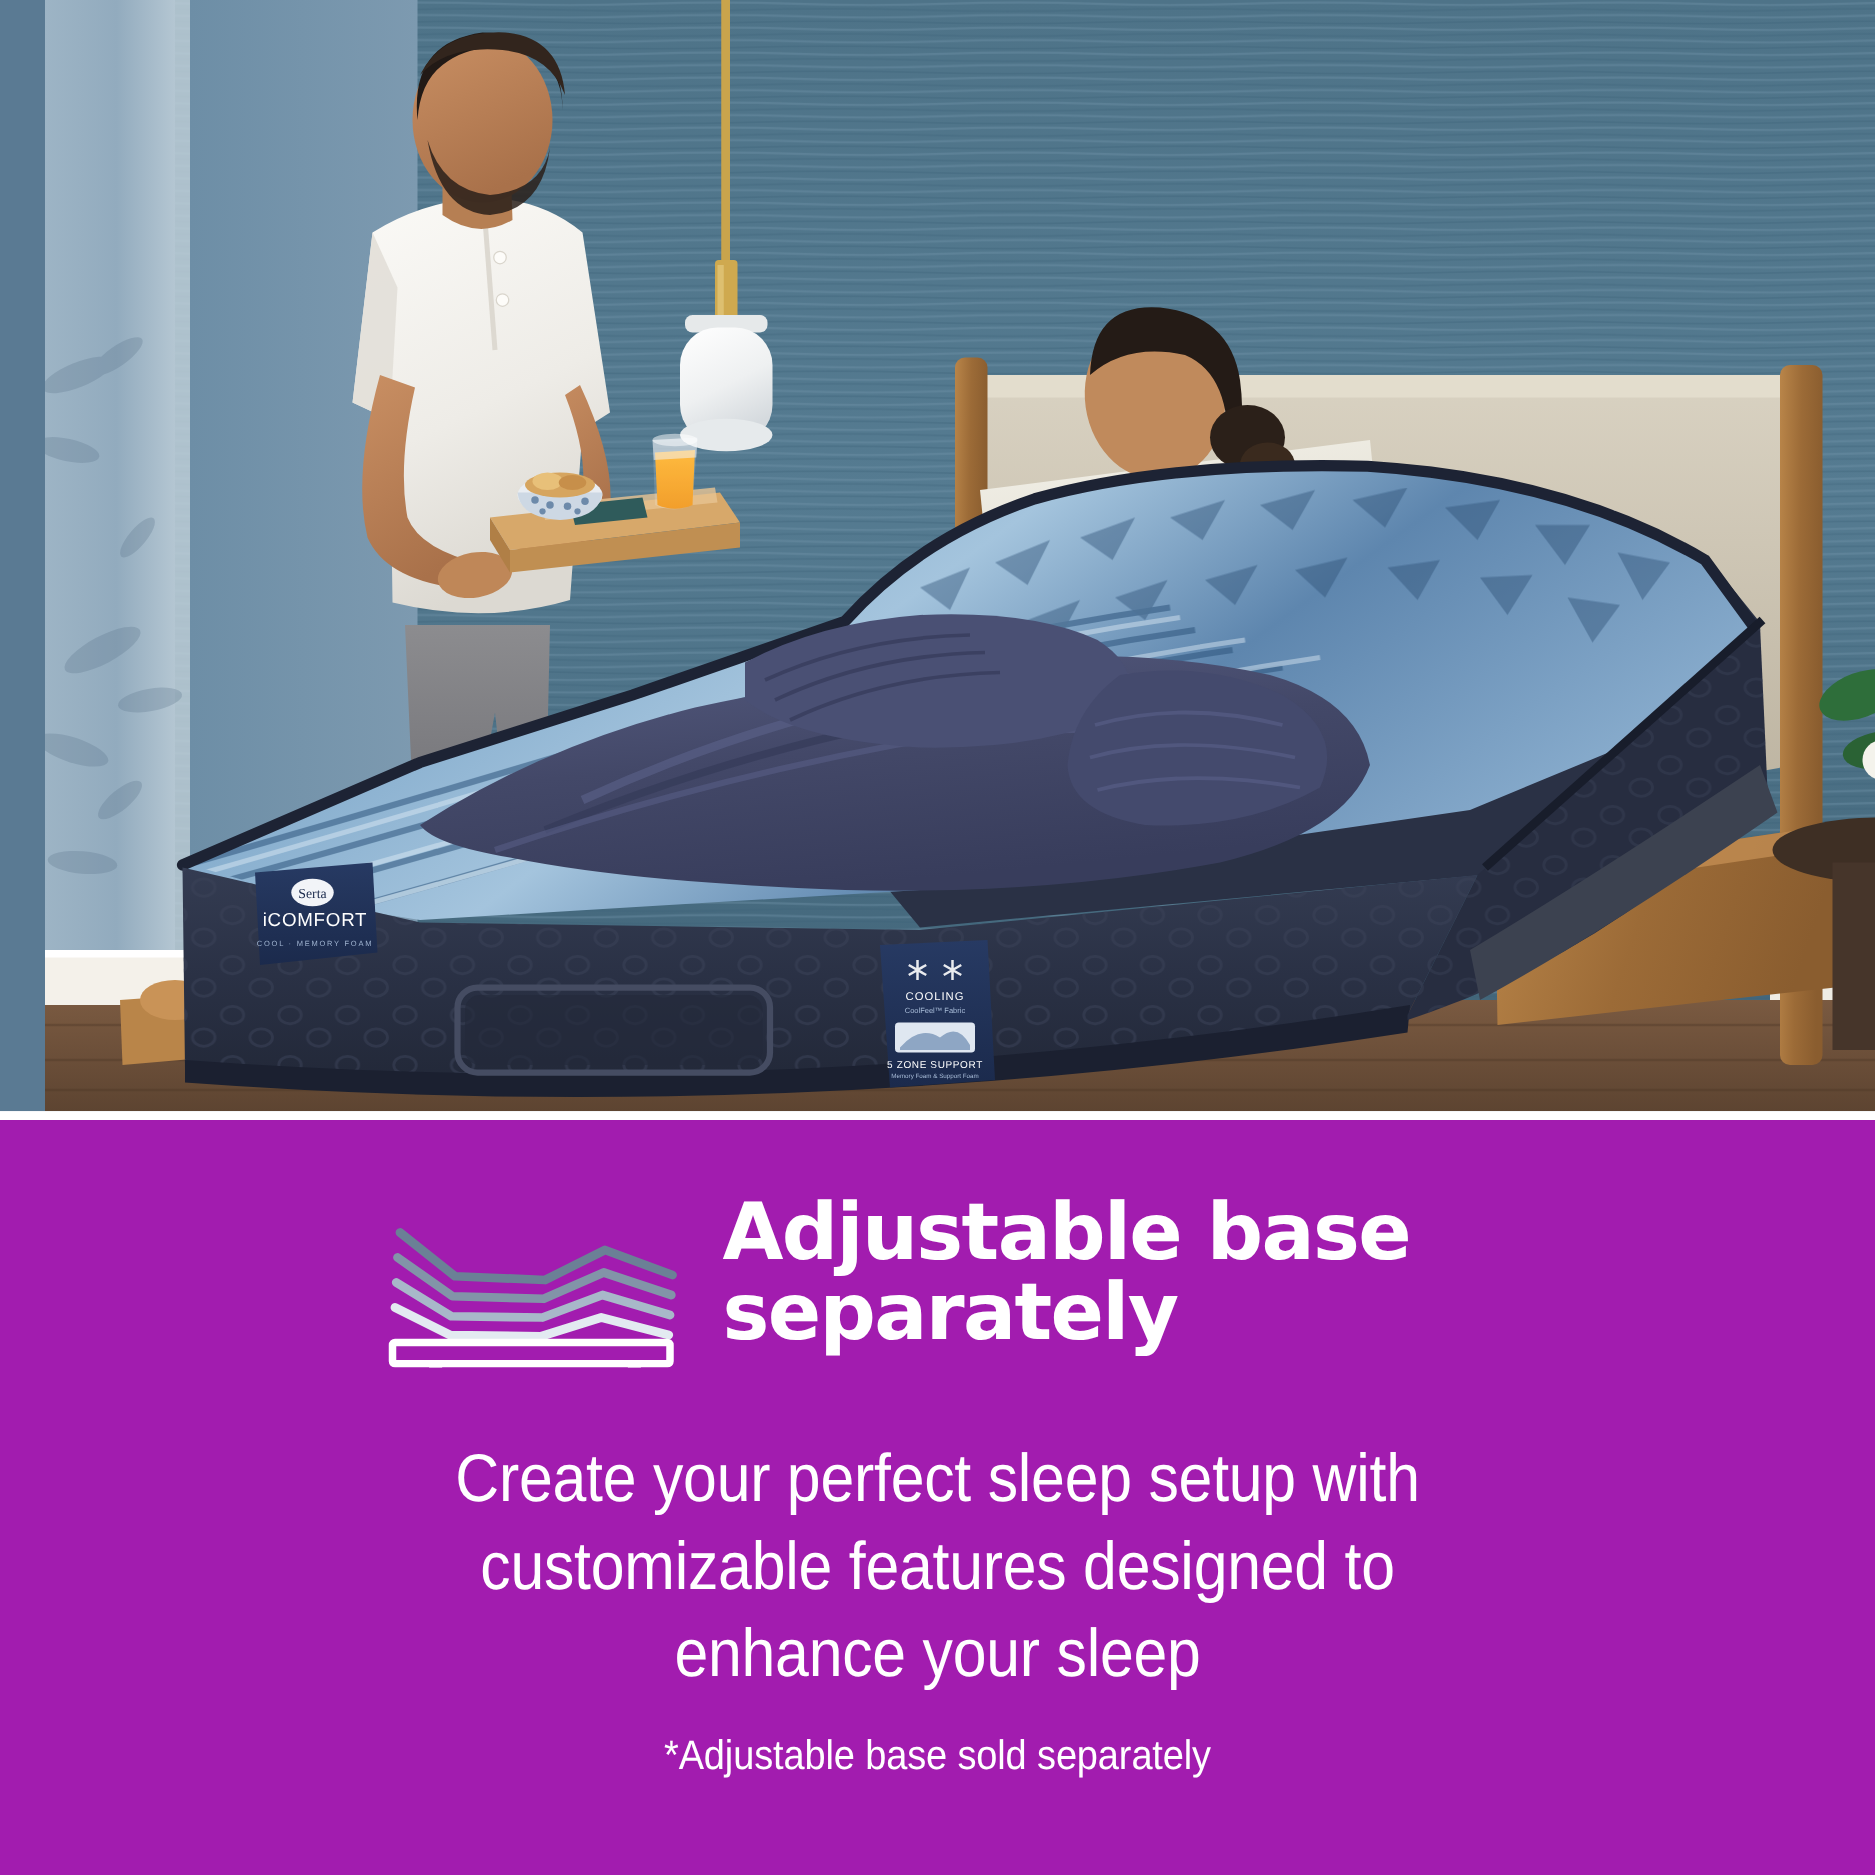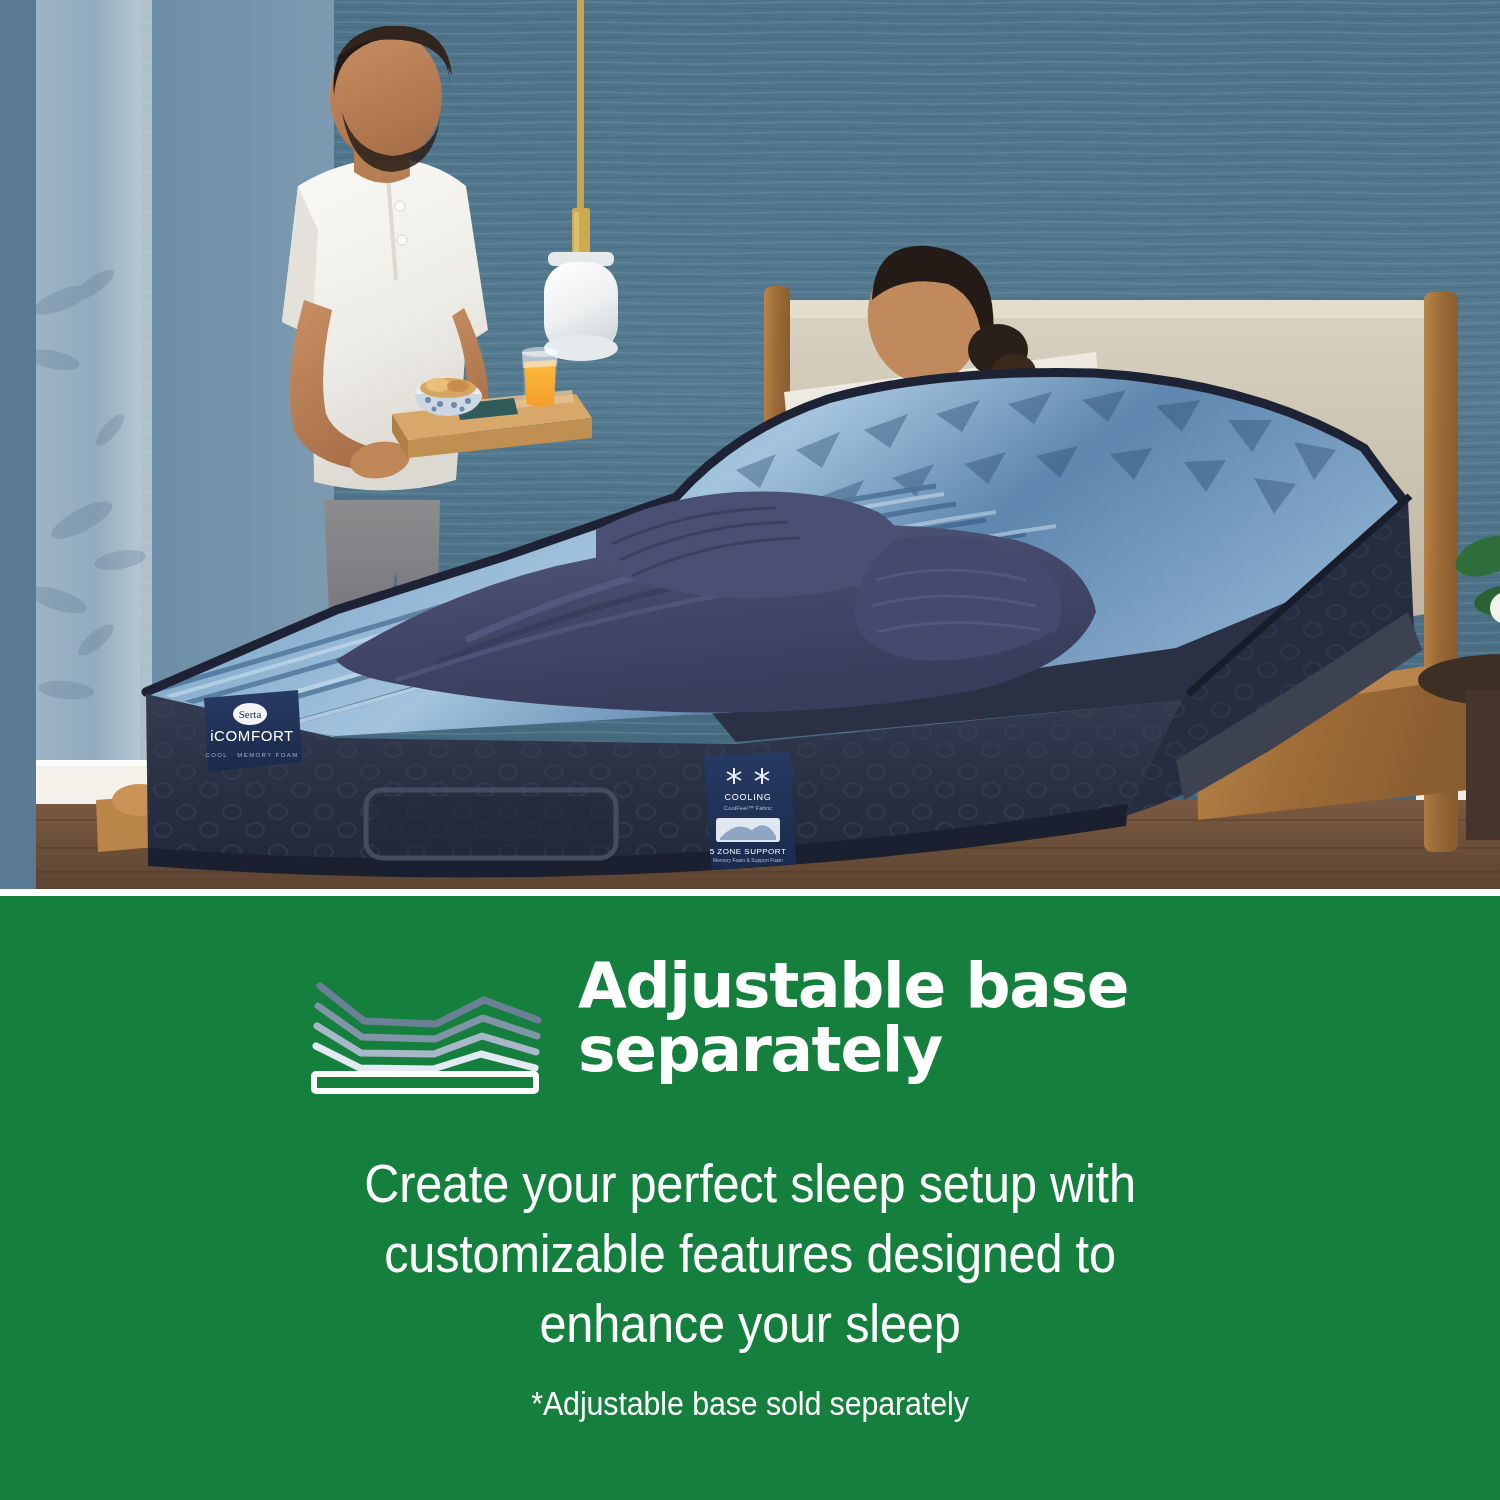--- a/index.html
+++ b/index.html
@@ -18,21 +18,21 @@
   .photo svg{display:block;width:1500px;height:889px;}
 
   
   .seam{
     position:absolute;left:0;top:889px;width:1500px;height:7px;background:#ffffff;
   }
 
   
   .panel{
     position:absolute;left:0;top:896px;width:1500px;height:604px;
-    background:#15803d;
+    background:#a21caf;
   }
 
   .head-row{
     position:absolute;left:0;top:58px;width:1500px;
     display:flex;align-items:flex-start;justify-content:center;
   }
   .head-icon{
     width:248px;height:120px;flex:0 0 auto;margin-top:20px;
   }
   .head-icon svg{display:block;width:248px;height:120px;}

